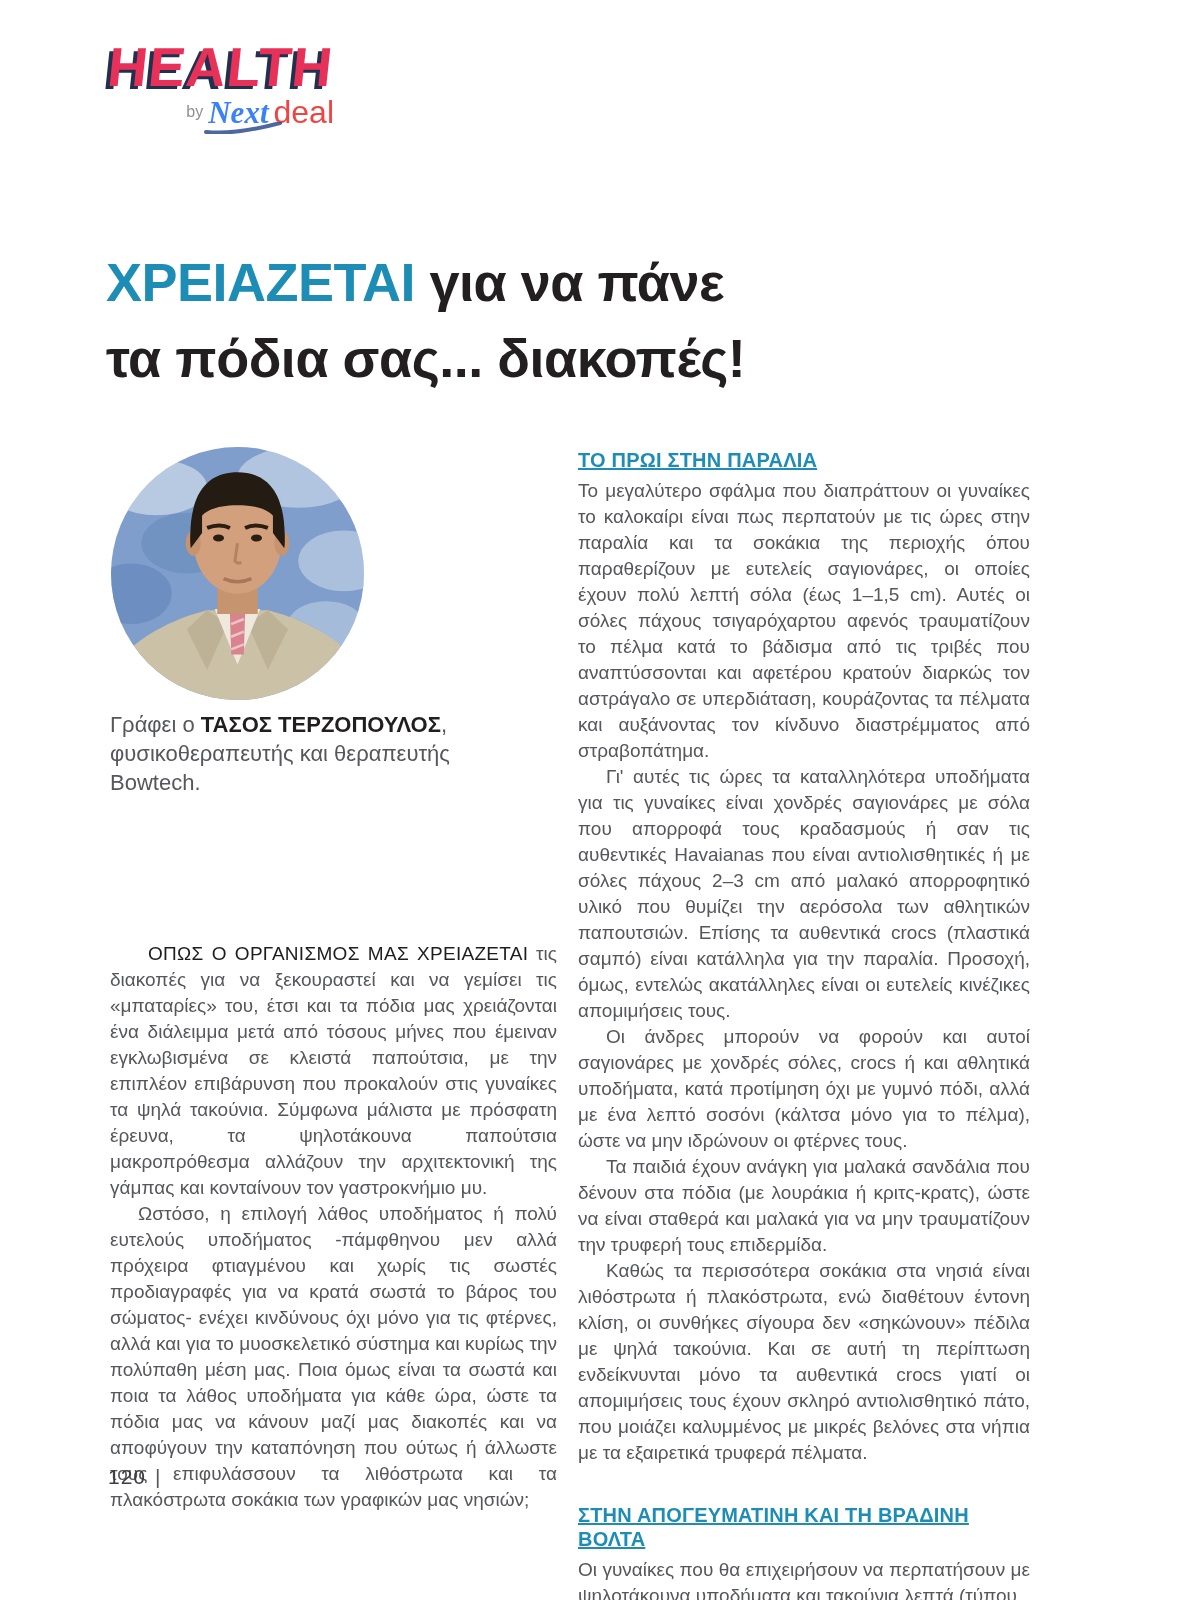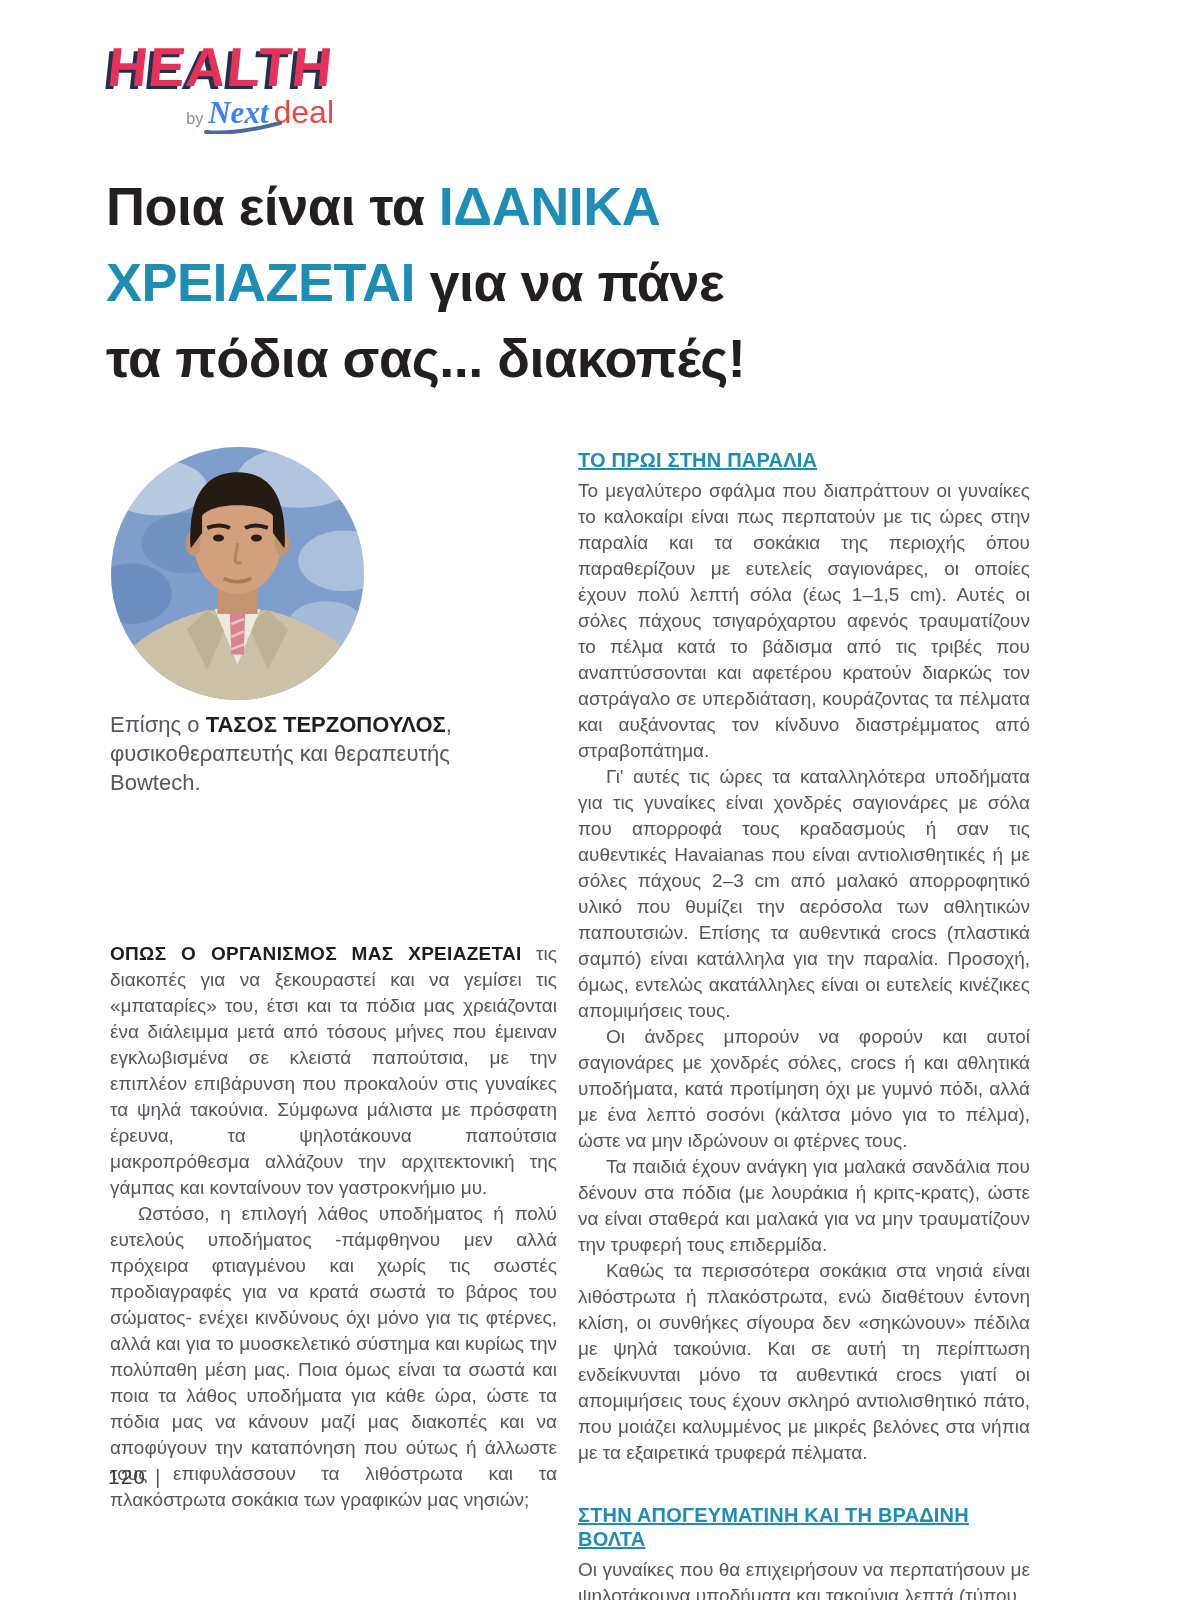--- a/index.html
+++ b/index.html
@@ -9,21 +9,21 @@
     color:#55575c;
   }
 
   
   .logo { position:absolute; left:108px; top:40px; width:230px; }
   .logo-health {
     display:inline-block; font-size:55px; font-weight:900; line-height:1;
     color:#e73158; letter-spacing:1px; transform:skewX(-6deg);
     text-shadow:-4px 3px 0 #22304f;
   }
-  .logo-sub { position:relative; display:flex; justify-content:flex-end; align-items:flex-end; gap:5px; margin-top:1px; padding-right:4px; }
+  .logo-sub { position:relative; display:flex; justify-content:flex-end; align-items:center; gap:5px; margin-top:1px; padding-right:4px; }
   .logo-by { font-size:16px; color:#8d9094; }
   .logo-next { position:relative; font-size:31px; font-weight:bold; font-style:italic; color:#3b82f6; line-height:1;font-family:Liberation Serif, serif; }
   .logo-deal { font-size:32px; color:#ef4444; line-height:1; }
   .swoosh { position:absolute; left:-4px; bottom:-6px; width:78px; height:12px; }
 
   
   .headline {
     position:absolute; left:106px; top:132px; width:780px;
     font-size:54px; line-height:76px; font-weight:800;
     color:#231f20; letter-spacing:-0.5px;
@@ -42,21 +42,21 @@
   .author .name { font-weight:bold; color:#221e20; }
 
   
   .col-left  { position:absolute; left:110px; top:941px; width:447px; }
   .col-right { position:absolute; left:578px; top:448px; width:452px; }
   .body-text p {
     margin:0; font-size:19px; line-height:26px; color:#55575c;
     text-align:justify;
   }
   .body-text p.indent { text-indent:28px; }
-  .lead { font-weight:bold; color:#1d1d1f; letter-spacing:0.3px; }
+  .lead { font-weight:normal; color:#1d1d1f; letter-spacing:0.3px;margin-left:38px; }
   .subhead {
     margin:0 0 6px 0; font-size:20px; font-weight:bold;
     color:#1e8db6; letter-spacing:0.2px; line-height:24px;text-decoration:underline;
   }
   .subhead.second { margin-top:37px; }
 
   
   .pagenum {
     position:absolute; left:108px; top:1465px;
     font-size:21px; color:#3d3d40; letter-spacing:1px;
@@ -76,21 +76,21 @@
         <svg class="swoosh" viewBox="0 0 78 12" aria-hidden="true">
           <path d="M2 10 C 22 12, 50 8, 76 1" fill="none" stroke="#2d4f8e" stroke-width="4" stroke-linecap="round" opacity="0.85"></path>
         </svg>
         <span>Next</span>
       </span>
       <span class="logo-deal">deal</span>
     </div>
   </div>
 
   <h1 class="headline">
-    <span><span>Ποια είναι τα </span><span class="teal">ΙΔΑΝΙΚΑ</span></span><br>
+    <br>
     <span><span class="teal">ΧΡΕΙΑΖΕΤΑΙ </span><span>για να πάνε</span></span><br>
     <span><span>τα πόδια σας... διακοπές!</span></span>
   </h1>
 
   <div class="avatar">
     <svg viewBox="0 0 100 100" aria-hidden="true">
       <rect width="100" height="100" fill="#7f9ecb"></rect>
       <ellipse cx="18" cy="16" rx="20" ry="11" fill="#ffffff" opacity="0.45"></ellipse>
       <ellipse cx="74" cy="12" rx="24" ry="12" fill="#ffffff" opacity="0.4"></ellipse>
       <ellipse cx="92" cy="45" rx="18" ry="12" fill="#ffffff" opacity="0.35"></ellipse>
@@ -126,21 +126,21 @@
 
       <ellipse cx="42.5" cy="36" rx="2.2" ry="1.4" fill="#2a1d12"></ellipse>
       <ellipse cx="57.5" cy="36" rx="2.2" ry="1.4" fill="#2a1d12"></ellipse>
 
       <path d="M50 38 L49 45 Q 50 46.5, 51.5 45.5" stroke="#b5835f" stroke-width="1.2" fill="none"></path>
       <path d="M44.5 52 Q 50 54.5, 55.5 52" stroke="#a9765a" stroke-width="1.4" fill="none"></path>
     </svg>
   </div>
 
   <div class="author">
-    <span>Επίσης ο </span><span class="name">ΤΑΣΟΣ ΤΕΡΖΟΠΟΥΛΟΣ</span><span>, φυσικοθεραπευτής και θεραπευτής Bowtech.</span>
+    <span>Γράφει ο </span><span class="name">ΤΑΣΟΣ ΤΕΡΖΟΠΟΥΛΟΣ</span><span>, φυσικοθεραπευτής και θεραπευτής Bowtech.</span>
   </div>
 
   <div class="col-left body-text">
     <p><span class="lead">ΟΠΩΣ Ο ΟΡΓΑΝΙΣΜΟΣ ΜΑΣ ΧΡΕΙΑΖΕΤΑΙ</span><span> τις διακοπές για να ξεκουραστεί και να γεμίσει τις «μπαταρίες» του, έτσι και τα πόδια μας χρειάζονται ένα διάλειμμα μετά από τόσους μήνες που έμειναν εγκλωβισμένα σε κλειστά παπούτσια, με την επιπλέον επιβάρυνση που προκαλούν στις γυναίκες τα ψηλά τακούνια. Σύμφωνα μάλιστα με πρόσφατη έρευνα, τα ψηλοτάκουνα παπούτσια μακροπρόθεσμα αλλάζουν την αρχιτεκτονική της γάμπας και κονταίνουν τον γαστροκνήμιο μυ.</span></p>
     <p class="indent">Ωστόσο, η επιλογή λάθος υποδήματος ή πολύ ευτελούς υποδήματος -πάμφθηνου μεν αλλά πρόχειρα φτιαγμένου και χωρίς τις σωστές προδιαγραφές για να κρατά σωστά το βάρος του σώματος- ενέχει κινδύνους όχι μόνο για τις φτέρνες, αλλά και για το μυοσκελετικό σύστημα και κυρίως την πολύπαθη μέση μας. Ποια όμως είναι τα σωστά και ποια τα λάθος υποδήματα για κάθε ώρα, ώστε τα πόδια μας να κάνουν μαζί μας διακοπές και να αποφύγουν την καταπόνηση που ούτως ή άλλωστε τους επιφυλάσσουν τα λιθόστρωτα και τα πλακόστρωτα σοκάκια των γραφικών μας νησιών;</p>
   </div>
 
   <div class="col-right body-text">
     <h2 class="subhead">ΤΟ ΠΡΩΙ ΣΤΗΝ ΠΑΡΑΛΙΑ</h2>
     <p>Το μεγαλύτερο σφάλμα που διαπράττουν οι γυναίκες το καλοκαίρι είναι πως περπατούν με τις ώρες στην παραλία και τα σοκάκια της περιοχής όπου παραθερίζουν με ευτελείς σαγιονάρες, οι οποίες έχουν πολύ λεπτή σόλα (έως 1–1,5 cm). Αυτές οι σόλες πάχους τσιγαρόχαρτου αφενός τραυματίζουν το πέλμα κατά το βάδισμα από τις τριβές που αναπτύσσονται και αφετέρου κρατούν διαρκώς τον αστράγαλο σε υπερδιάταση, κουράζοντας τα πέλματα και αυξάνοντας τον κίνδυνο διαστρέμματος από στραβοπάτημα.</p>

